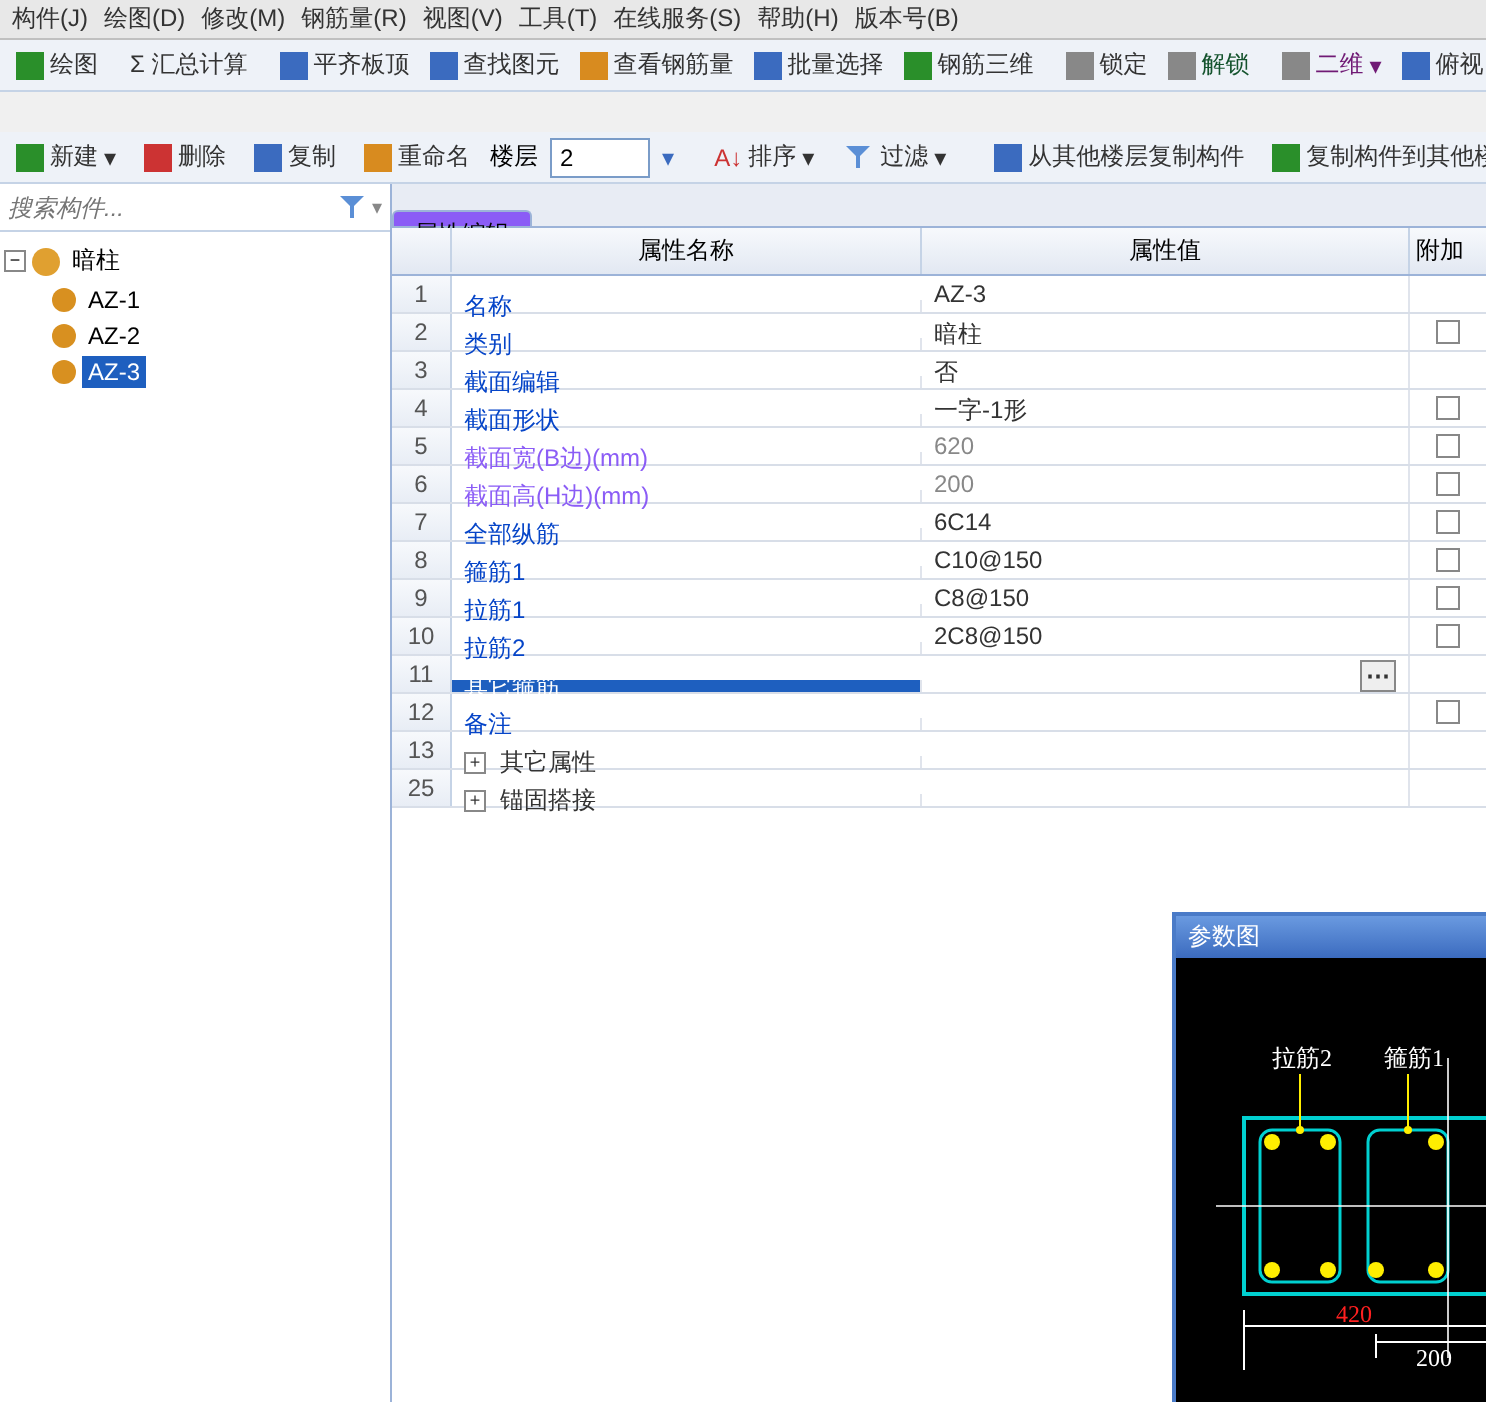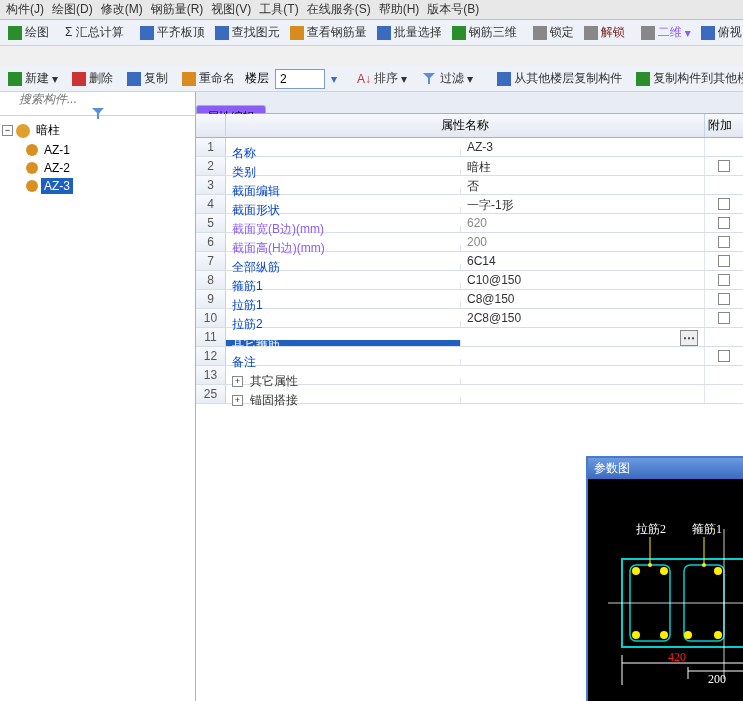--- a/index.html
+++ b/index.html
@@ -17,21 +17,21 @@
 
 .ic-green { background: #2a8f2a; }
 .ic-red { background: #c33; }
 .ic-blue { background: #3b6bbf; }
 .ic-orange { background: #d88b1f; }
 .ic-gray { background: #888; }
 
 .main { display: flex; height: calc(701px - 72px); }
 
 .leftpanel { width: 196px; background: #fff; border-right: 1px solid #9cb3d8; display: flex; flex-direction: column; }
-.searchbox { height: 24px; border-bottom: 1px solid #c5d3e6; display: flex; align-items: center; padding: 0 4px; flex-direction: column; }
+.searchbox { height: 24px; border-bottom: 1px solid #c5d3e6; display: flex; align-items: center; padding: 0 4px; }
 .searchbox input { flex: 1; border: none; outline: none; font-size: 12px; color: #888; font-style: italic; }
 .filter-icon { width: 16px; height: 16px; position: relative; }
 .filter-icon::before { content: ""; position: absolute; top: 2px; left: 2px; width: 0; height: 0; border-left: 6px solid transparent; border-right: 6px solid transparent; border-top: 6px solid #5b8fd6; }
 .filter-icon::after { content: ""; position: absolute; top: 7px; left: 7px; width: 2px; height: 6px; background: #5b8fd6; }
 
 .tree { padding: 4px 2px; }
 .tree-node { display: flex; align-items: center; gap: 3px; padding: 1px 0; cursor: pointer; }
 .tree-toggle { width: 11px; height: 11px; border: 1px solid #888; display: inline-flex; align-items: center; justify-content: center; font-size: 9px; line-height: 1; background: #fff; }
 .tree-label { padding: 1px 3px; }
 .tree-label.selected { background: #1e5fbf; color: #fff; }
@@ -117,26 +117,26 @@
     </span>
   <span class="tbtn">
       <span class="ic ic-green"></span>
       <span>钢筋三维</span>
     </span>
   <span class="sep"></span>
   <span class="tbtn">
       <span class="ic ic-gray"></span>
       <span>锁定</span>
     </span>
-  <span class="tbtn" style="color:#7f1d1d">
+  <span class="tbtn" style="color:#14532d">
       <span class="ic ic-gray"></span>
       <span>解锁</span>
     </span>
   <span class="sep"></span>
-  <span class="tbtn" style="color:#8b5cf6"><span class="ic ic-gray"></span><span>二维</span> ▾</span>
+  <span class="tbtn" style="color:#701a75"><span class="ic ic-gray"></span><span>二维</span> ▾</span>
   <span class="tbtn">
       <span class="ic ic-blue"></span>
       <span>俯视</span>
     </span>
 </div>
 
 <div class="toolbar2">
   <span class="tbtn"><span class="ic ic-green"></span><span>新建</span> ▾</span>
   <span class="tbtn">
       <span class="ic ic-red"></span>
@@ -198,20 +198,21 @@
   </div>
 
   <div class="rightpanel">
     <div class="tabbar">
       <div class="tab">属性编辑</div>
     </div>
     <div class="grid">
       <div class="grid-header">
         <div class="gh-rownum"></div>
         <div class="gh-name">属性名称</div>
+        <div class="gh-value">属性值</div>
         <div class="gh-extra">附加</div>
       </div>
       <div id="grid-body">
           <div class="grid-row">
             <div class="gc-rownum">1</div>
             <div class="gc-name">
               <span>名称</span>
             </div>
             <div class="gc-value">AZ-3</div>
             <div class="gc-extra"></div>

